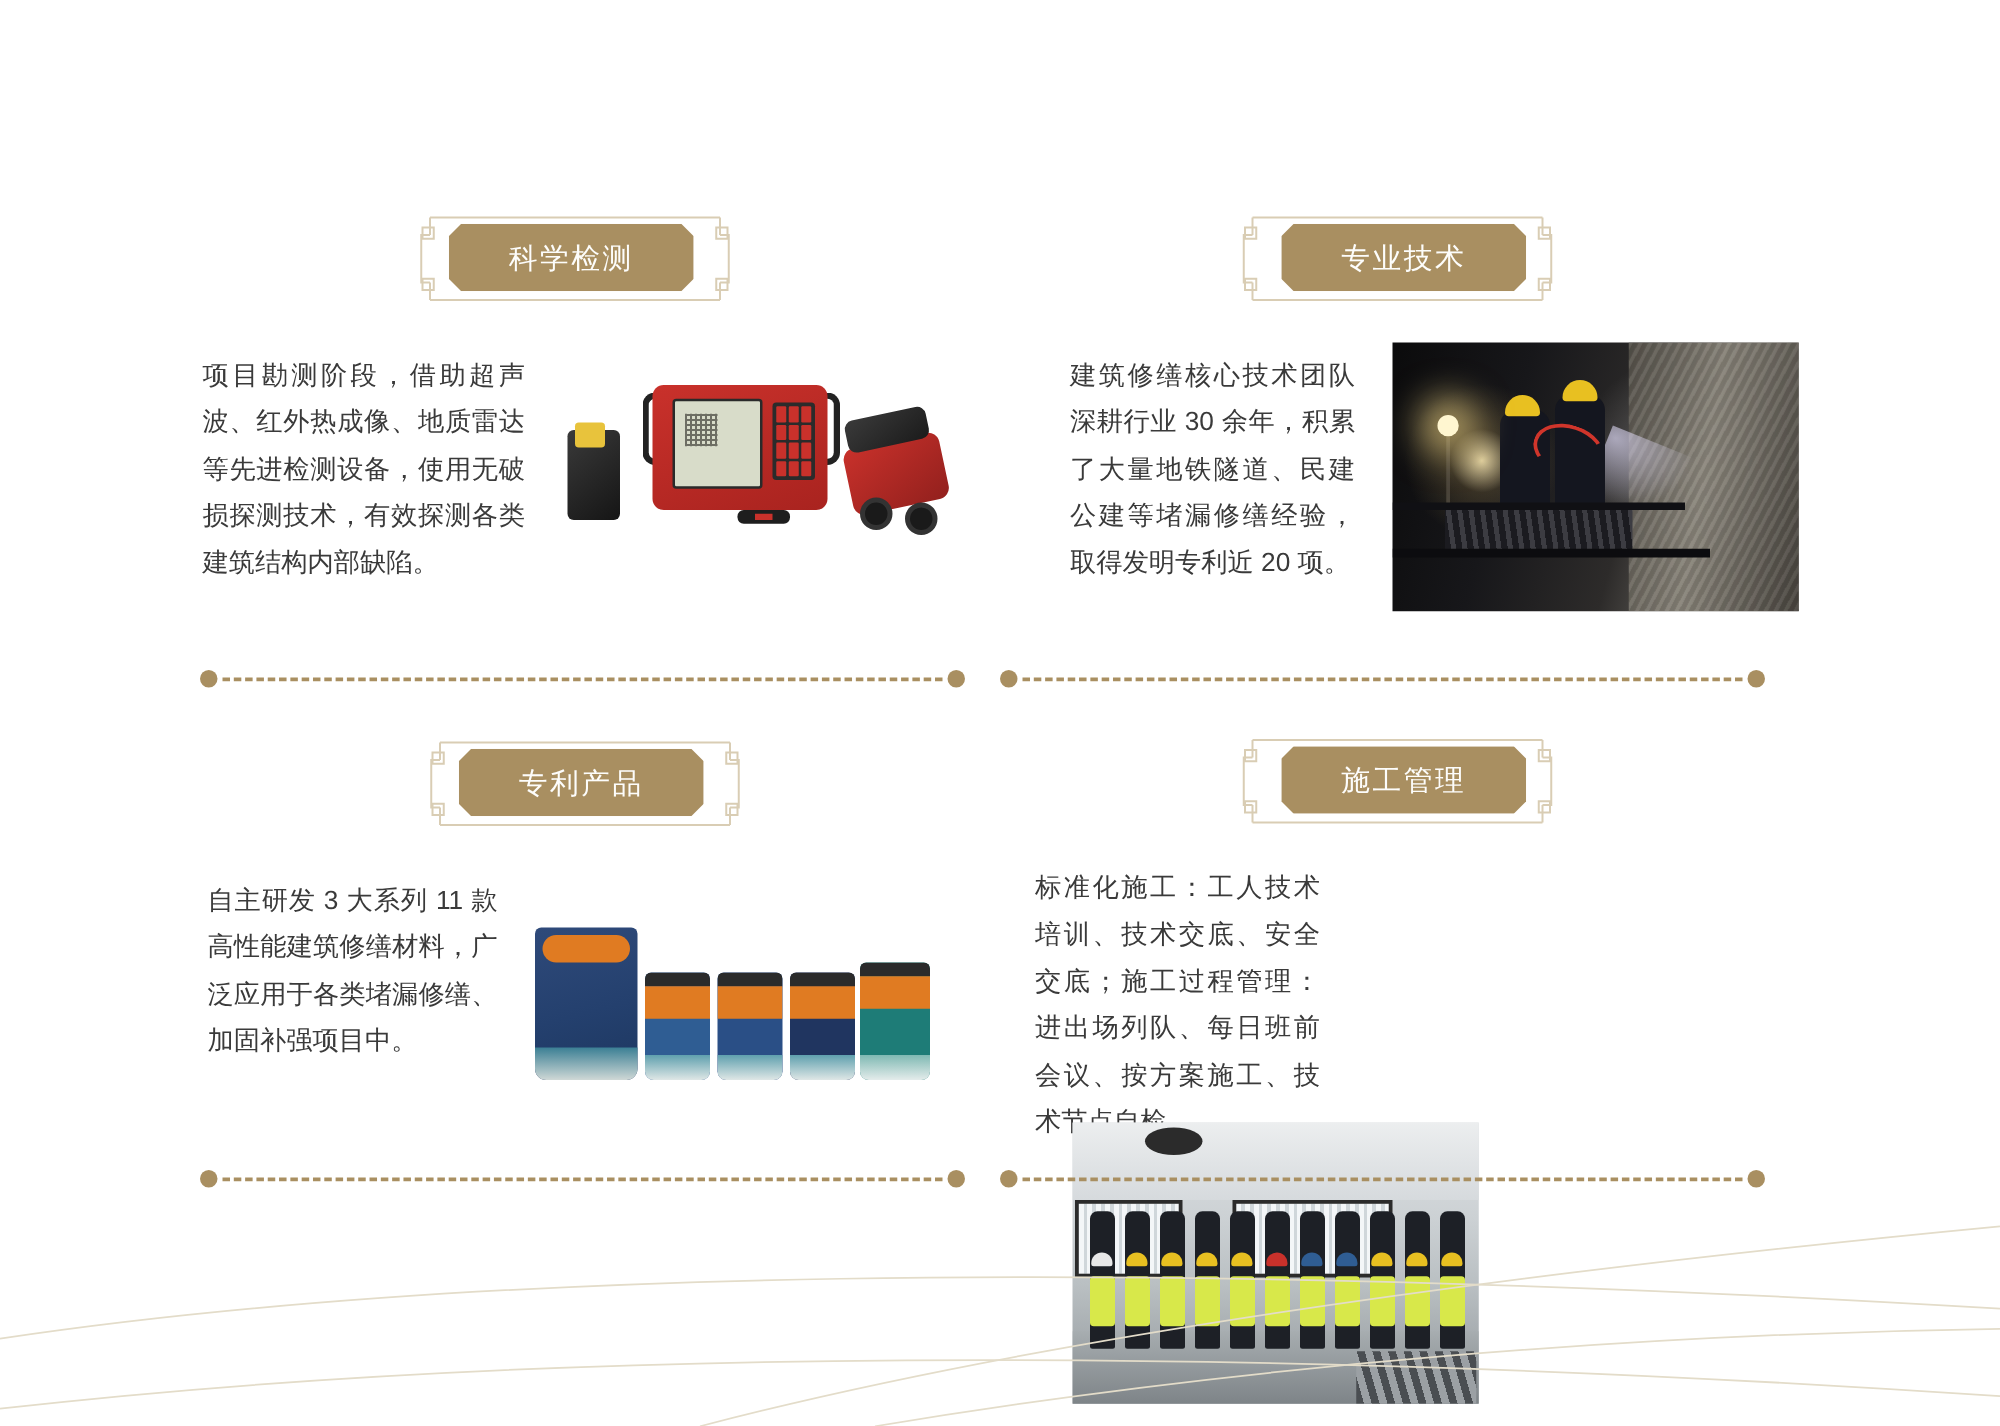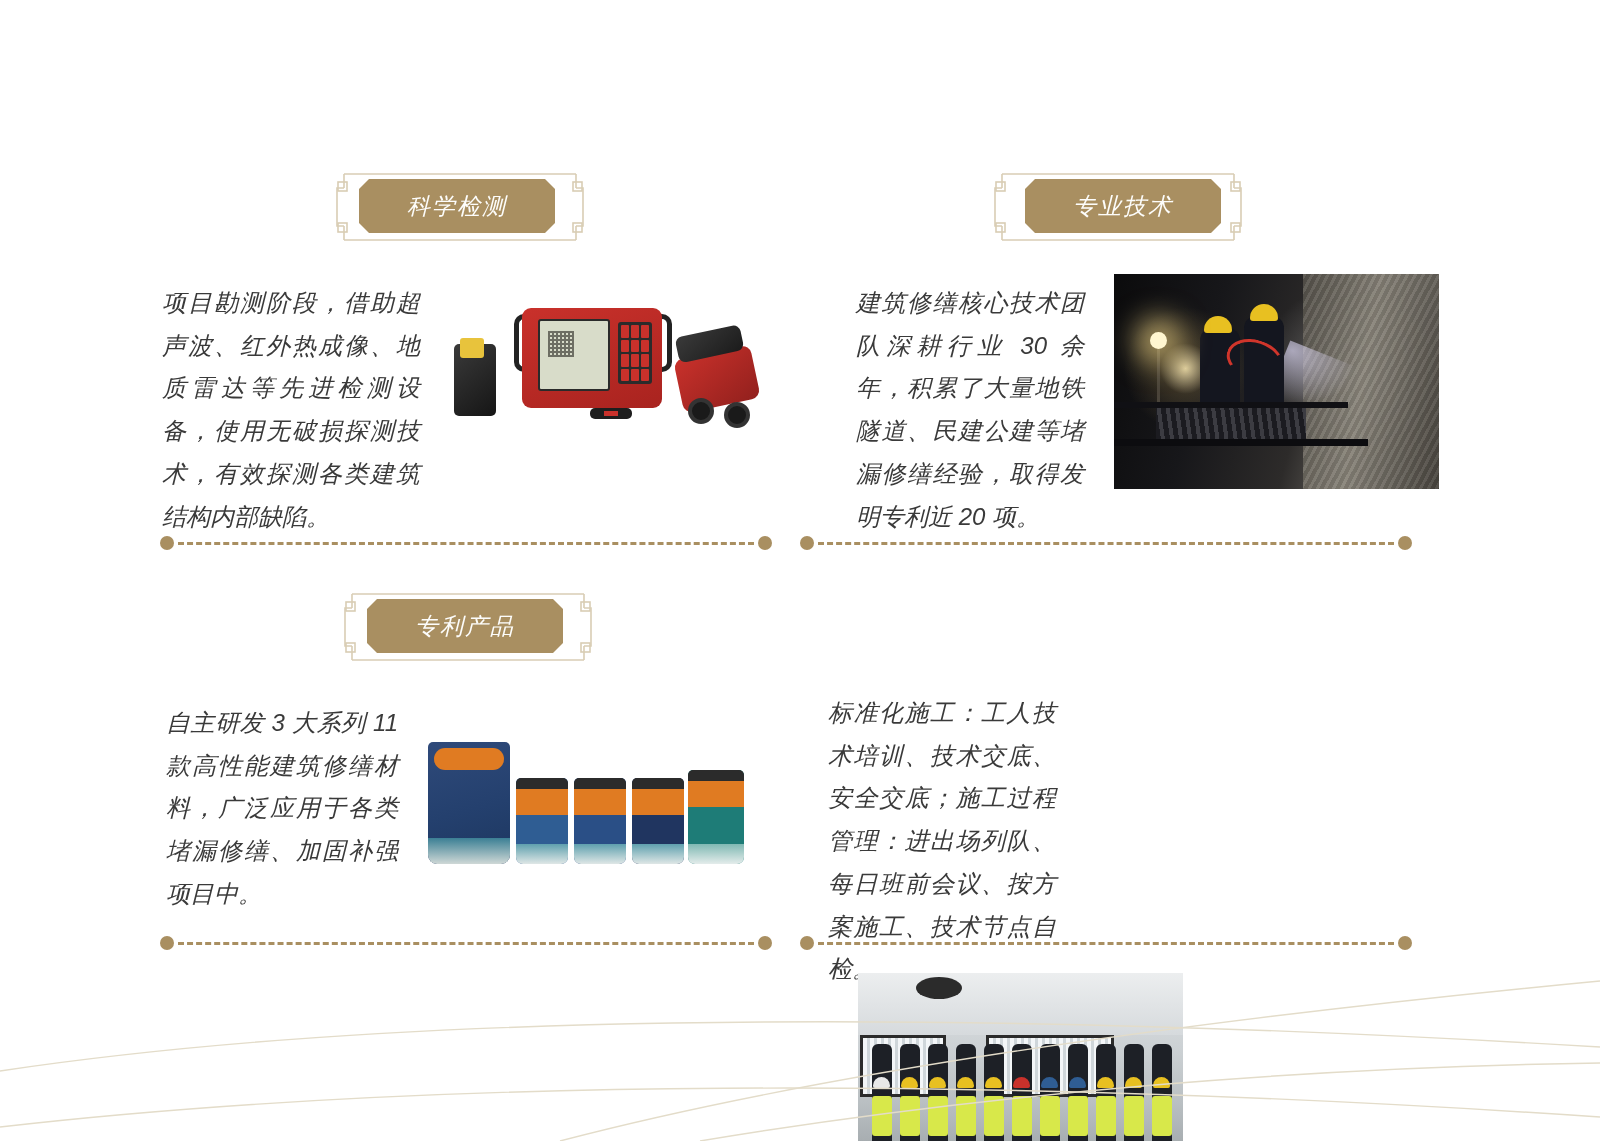--- a/index.html
+++ b/index.html
@@ -25,21 +25,20 @@
     left: 0;
     bottom: 0;
     width: 1600px;
     height: 190px;
     pointer-events: none;
   }
 
   
   .section {
     position: absolute;
-    font-style: italic;
   }
 
   
   .badge-wrap {
     position: relative;
     width: 260px;
     height: 78px;
   }
   .badge-frame {
     position: absolute;
@@ -63,21 +62,21 @@
   .badge-pill.pos-left  { left: 29px; }
   .badge-pill.pos-right { left: 37px; }
 
   
   .body-row {
     display: flex;
     align-items: flex-start;
   }
   .body-text {
     color: #3a3a3a;
-    font-size: 24px;
+    font-size: 21px;
     line-height: 1.78;
     text-align: justify;
     text-justify: inter-character;
     white-space: pre-line;
   }
   .body-text.w-left  { width: 258px; }
   .body-text.w-right { width: 228px; }
 
   
   .photo {
@@ -379,20 +378,39 @@
           <span class="bot"></span>
       </div>
       <div class="pp-bucket pp-b4">
         <span class="lid"></span>
           <span class="band"></span>
           <span class="bot"></span>
       </div>
     </div>
   </div>
 
+  <div class="section" style="left:988px; top:586px;">
+    <div class="badge-wrap">
+      <svg class="badge-frame" viewBox="0 0 260 78">
+        <g fill="none" stroke="#d9cdb4" stroke-width="1.6">
+          <path d="M14 6 H246"></path>
+          <path d="M14 72 H246"></path>
+          <path d="M14 6 V20 M14 58 V72"></path>
+          <path d="M246 6 V20 M246 58 V72"></path>
+          <path d="M14 20 H7 V33 M14 58 H7 V45 M7 33 V45"></path>
+          <path d="M246 20 H253 V33 M246 58 H253 V45 M253 33 V45"></path>
+          <rect x="8" y="14" width="9" height="9"></rect>
+          <rect x="8" y="55" width="9" height="9"></rect>
+          <rect x="243" y="14" width="9" height="9"></rect>
+          <rect x="243" y="55" width="9" height="9"></rect>
+        </g>
+      </svg>
+      <div class="badge-pill pos-right">施工管理</div>
+    </div>
+  </div>
 
   <div class="section body-row" style="left:828px; top:692px; width:585px;flex-direction:column;">
     <div class="body-text w-right">标准化施工：工人技术培训、技术交底、安全交底；施工过程管理：进出场列队、每日班前会议、按方案施工、技术节点自检。</div>
     <div class="photo ph-team" style="margin-left:30px; margin-top:-18px;">
       <div class="tm-ceiling"></div>
       <div class="tm-fan"></div>
       <div class="tm-window a"></div>
       <div class="tm-window b"></div>
       <div class="tm-floor"></div>
       <div class="tm-grate"></div>

